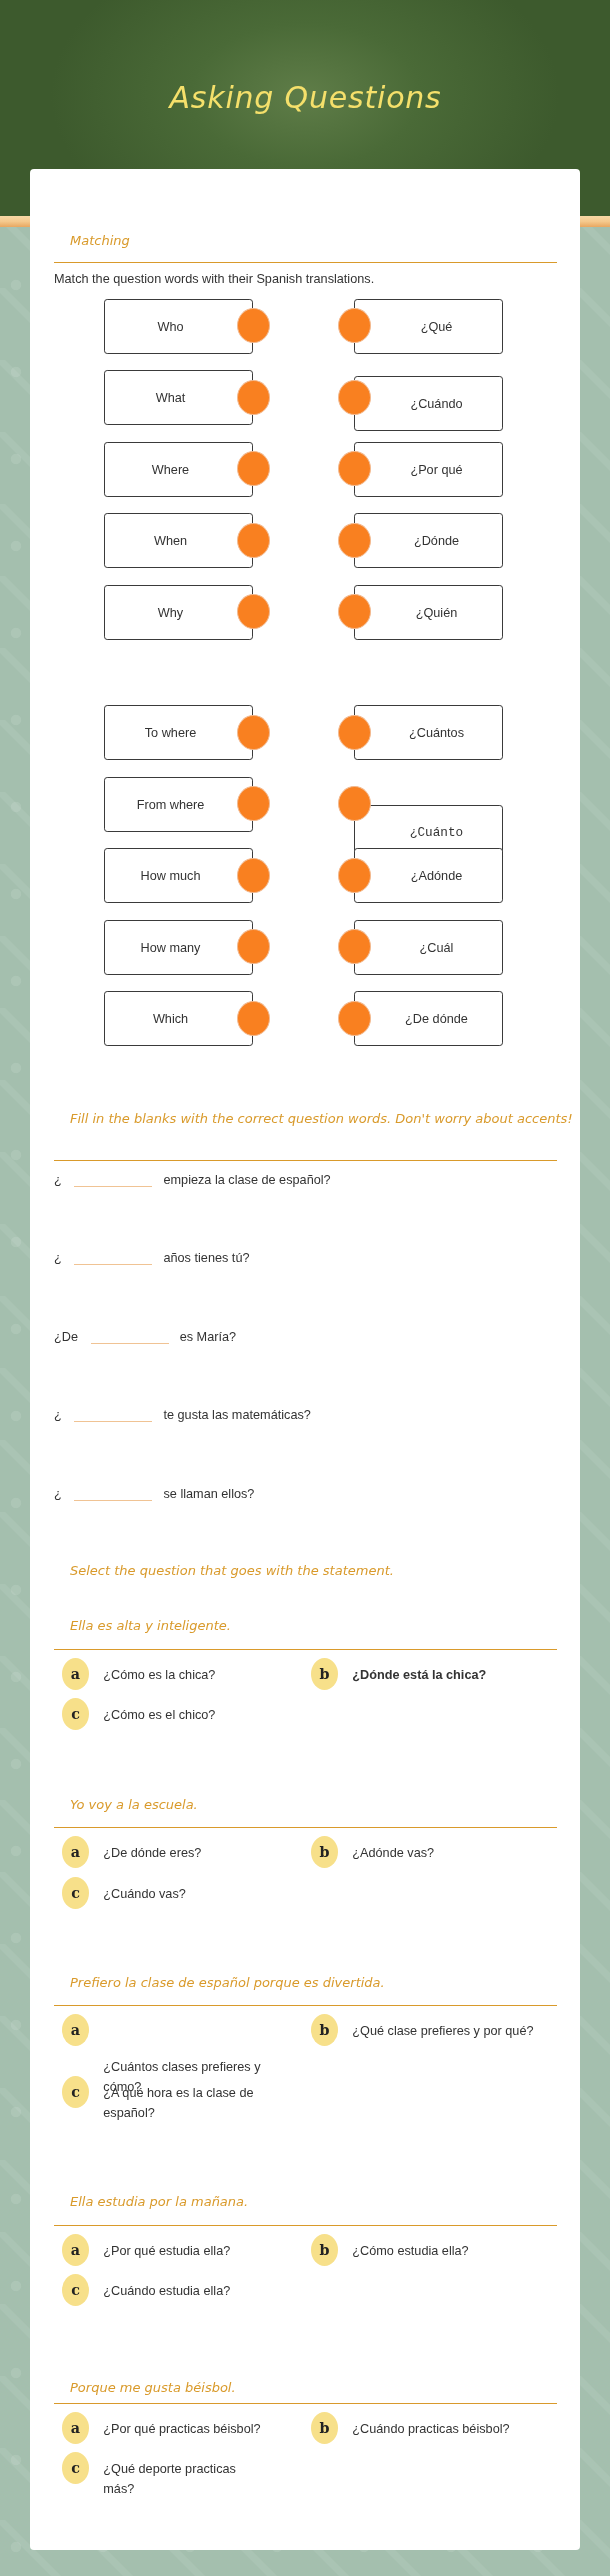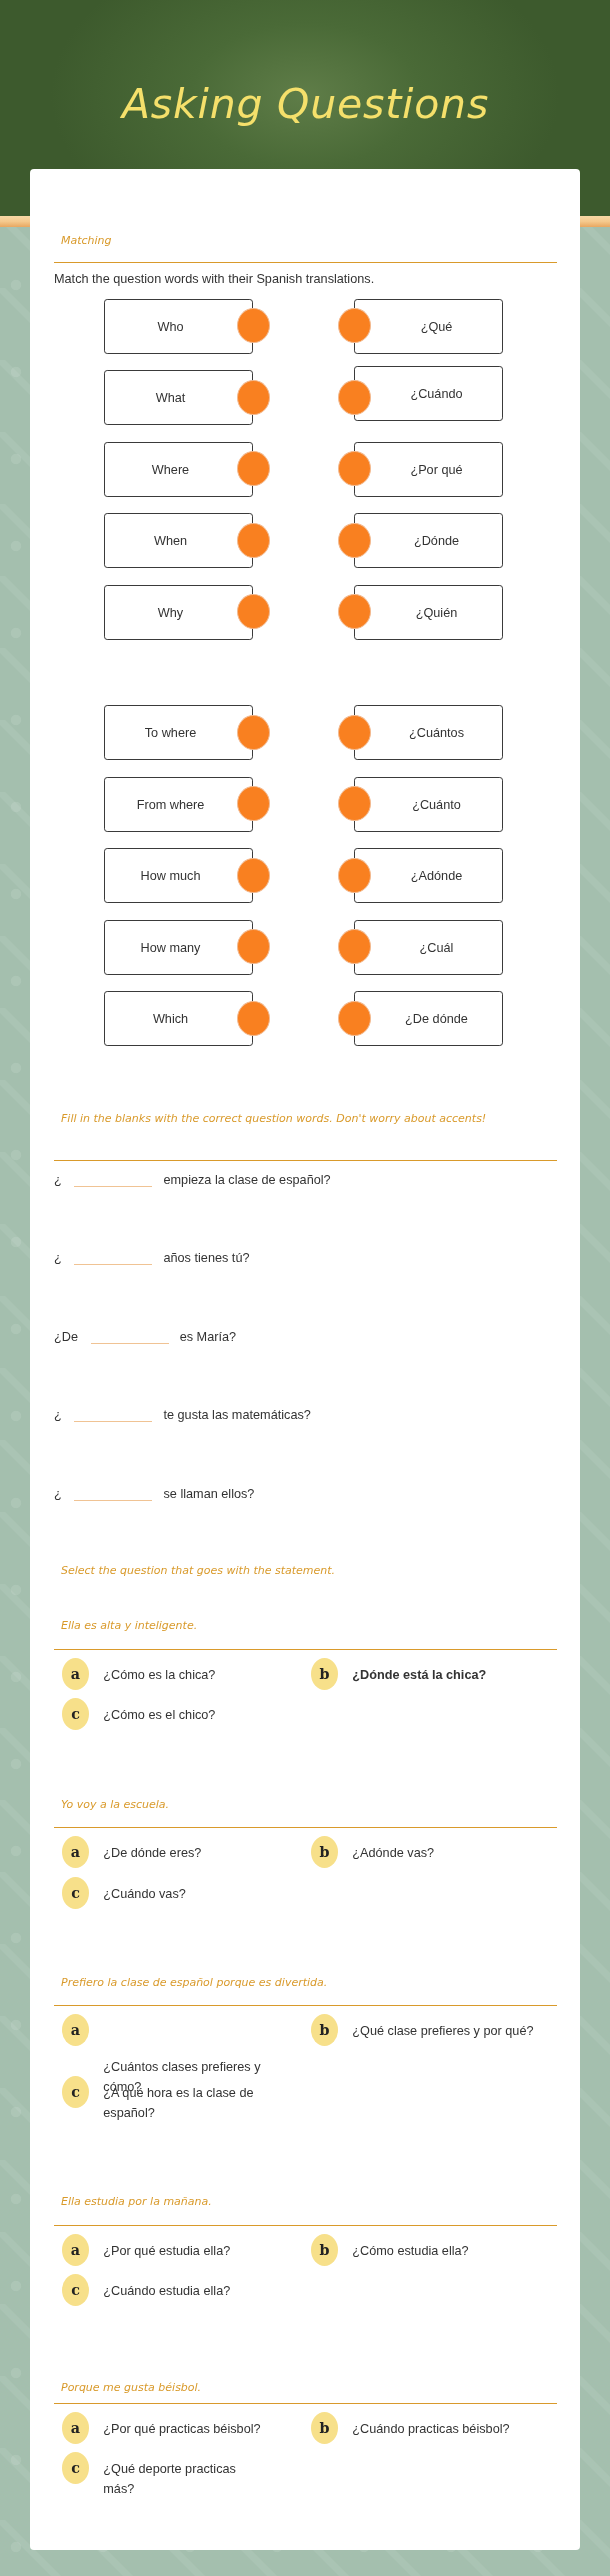--- a/index.html
+++ b/index.html
@@ -21,31 +21,31 @@
     position: absolute; left: 0; top: 0; width: 611px; height: 217px;
     background: radial-gradient(ellipse 254px 159px at 305px 95px, #5f7d48 0%, #4a6a37 45%, #3d5a2d 100%);
   }
   .header-border {
     position: absolute; left: 0; top: 216px; width: 611px; height: 11px;
     background: linear-gradient(#f7d8a6 0%, #f5c98d 50%, #e8a760 100%);
   }
   .title {
     position: absolute; left: 0; width: 611px; top: 80px; text-align: center;
     font-family: "DejaVu Sans", sans-serif; font-weight: 200;
-    font-size: 41px; color: #f5e06b; letter-spacing: 0.8px;
+    font-size: 30px; color: #f5e06b; letter-spacing: 0.8px;
     font-style: italic;
   }
   .card {
     position: absolute; left: 30px; top: 169px; width: 550px; height: 2381px;
     background: #ffffff; border-radius: 4px;
   }
   .sec-title {
-    position: absolute; left: 31px; width: 503px;
+    position: absolute; left: 40px; width: 503px;
     font-family: "DejaVu Sans", sans-serif; font-style: italic;
-    color: #d99a2b; font-size: 11px; font-weight: 300;
+    color: #d99a2b; font-size: 13px; font-weight: 300;
     line-height: 20px;
   }
   .sec-rule {
     position: absolute; left: 24px; width: 503px; height: 0.8px; background: #d99a2b;
   }
   .instr {
     position: absolute; left: 24px; font-size: 12.7px; color: #333;
   }
   .mbox {
     position: absolute; width: 149px; height: 55px;
@@ -105,21 +105,21 @@
   <div class="mbox left" style="left:74px; top:344px;">
       <span>When</span>
     </div>
   <div class="mbox left" style="left:74px; top:416px;">
       <span>Why</span>
     </div>
 
   <div class="mbox right" style="left:324px; top:130px;">
       <span>¿Qué</span>
     </div>
-  <div class="mbox right" style="left:324px; top:197px;align-items:center;">
+  <div class="mbox right" style="left:324px; top:207px;align-items:center;">
       <span>¿Cuándo</span>
     </div>
   <div class="mbox right" style="left:324px; top:273px;">
       <span>¿Por qué</span>
     </div>
   <div class="mbox right" style="left:324px; top:344px;">
       <span>¿Dónde</span>
     </div>
   <div class="mbox right" style="left:324px; top:416px;">
       <span>¿Quién</span>
@@ -148,21 +148,21 @@
   <div class="mbox left" style="left:74px; top:751px;">
       <span>How many</span>
     </div>
   <div class="mbox left" style="left:74px; top:822px;">
       <span>Which</span>
     </div>
 
   <div class="mbox right" style="left:324px; top:536px;">
       <span>¿Cuántos</span>
     </div>
-  <div class="mbox right" style="left:324px; top:608px;">
+  <div class="mbox right" style="left:324px; top:636px;font-family:Liberation Mono, monospace;">
       <span>¿Cuánto</span>
     </div>
   <div class="mbox right" style="left:324px; top:679px;">
       <span>¿Adónde</span>
     </div>
   <div class="mbox right" style="left:324px; top:751px;">
       <span>¿Cuál</span>
     </div>
   <div class="mbox right" style="left:324px; top:822px;">
       <span>¿De dónde</span>

